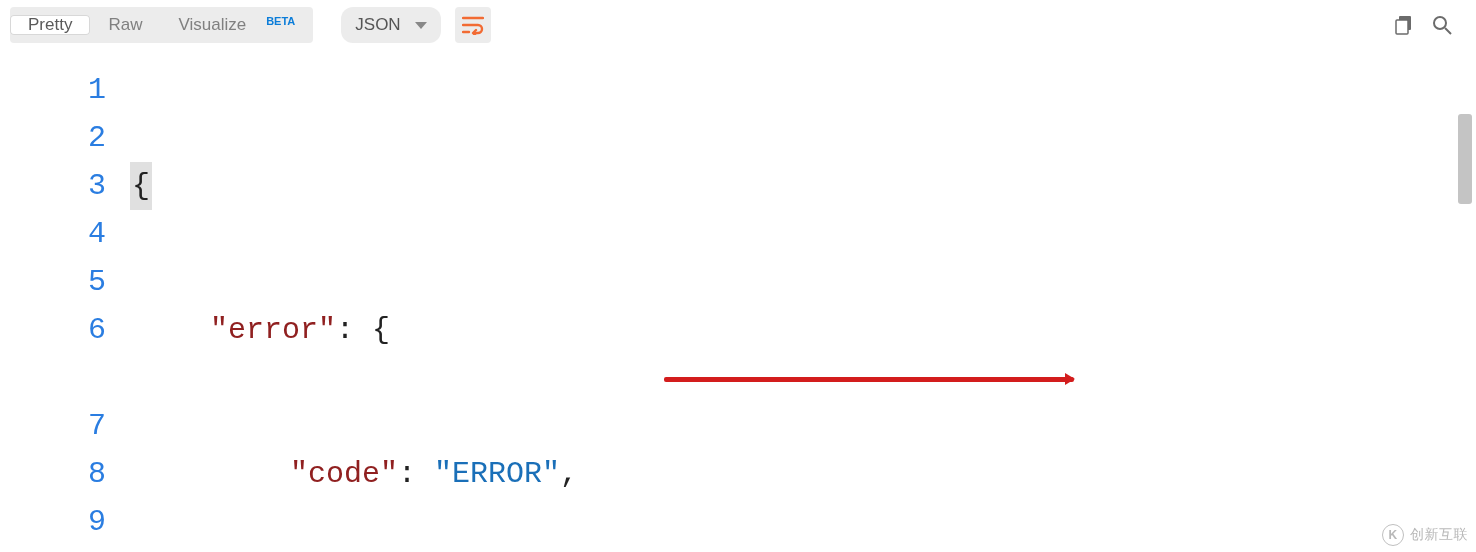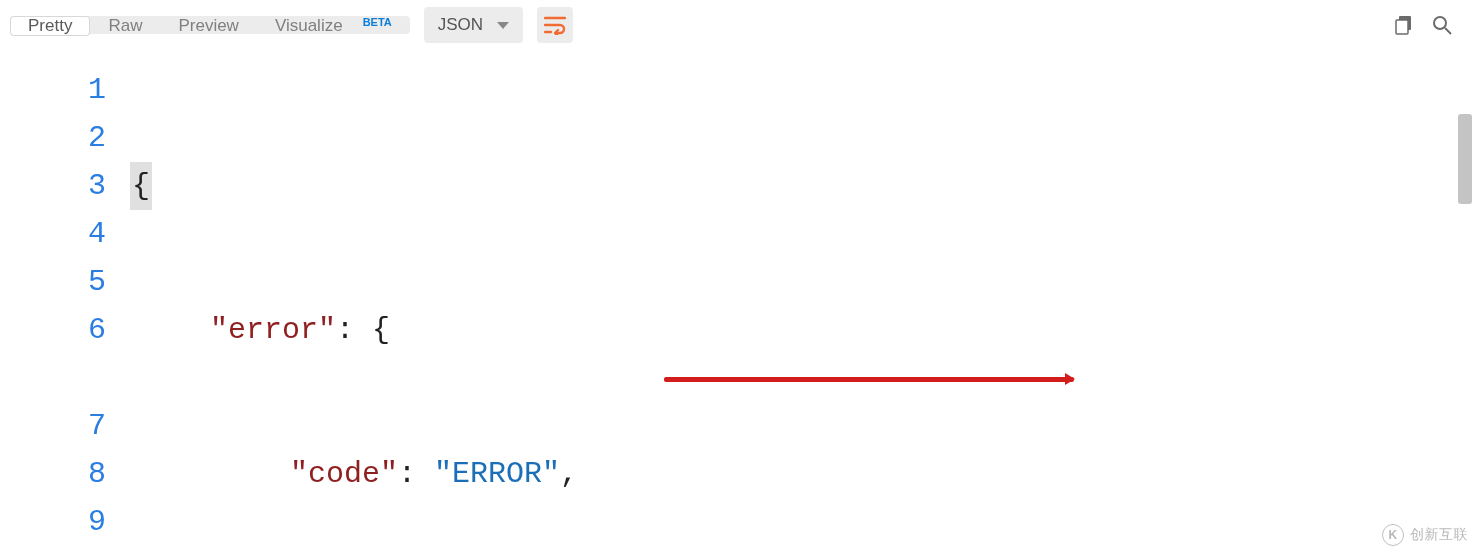--- a/index.html
+++ b/index.html
@@ -17,22 +17,22 @@
     display: flex;
     align-items: center;
     height: 50px;
     padding: 6px 10px;
     gap: 4px;
   }
   .tab-group {
     display: flex;
     background: #ececec;
     border-radius: 4px;
-    height: 18px;
-    align-items: flex-start;
+    height: 36px;
+    align-items: center;
   }
   .tab {
     display: flex;
     align-items: center;
     padding: 0 18px;
     color: #808080;
     font-size: 17px;
     cursor: pointer;
     border-radius: 4px;
   }
@@ -43,27 +43,27 @@
   }
   .tab sup {
     color: #0c7dd9;
     font-size: 11px;
     font-weight: 600;
     margin-left: 20px;
     position: relative;
     top: -4px;
   }
   .dropdown {
-    margin-left: 10px;
+    margin-left: 24px;
     display: flex;
     align-items: center;
     height: 36px;
     padding: 0 14px;
     background: #ececec;
-    border-radius: 4px;
+    border-radius: 12px;
     color: #555;
     font-size: 17px;
     cursor: pointer;
     gap: 14px;
   }
   .chevron-down {
     width: 0; height: 0;
     border-left: 6px solid transparent;
     border-right: 6px solid transparent;
     border-top: 7px solid #888;
@@ -174,23 +174,20 @@
 </head>
 <body>
 
 <div class="toolbar">
   <div class="tab-group">
     <div class="tab active">
         <span>Pretty</span>
       </div>
     <div class="tab">
         <span>Raw</span>
-      </div>
-    <div class="tab">
-        <span>Preview</span>
       </div>
     <div class="tab">
       <span>Visualize</span>
         <sup>BETA</sup>
     </div>
   </div>
   <div class="dropdown">
     <span>JSON</span>
     <span class="chevron-down"></span>
   </div>

